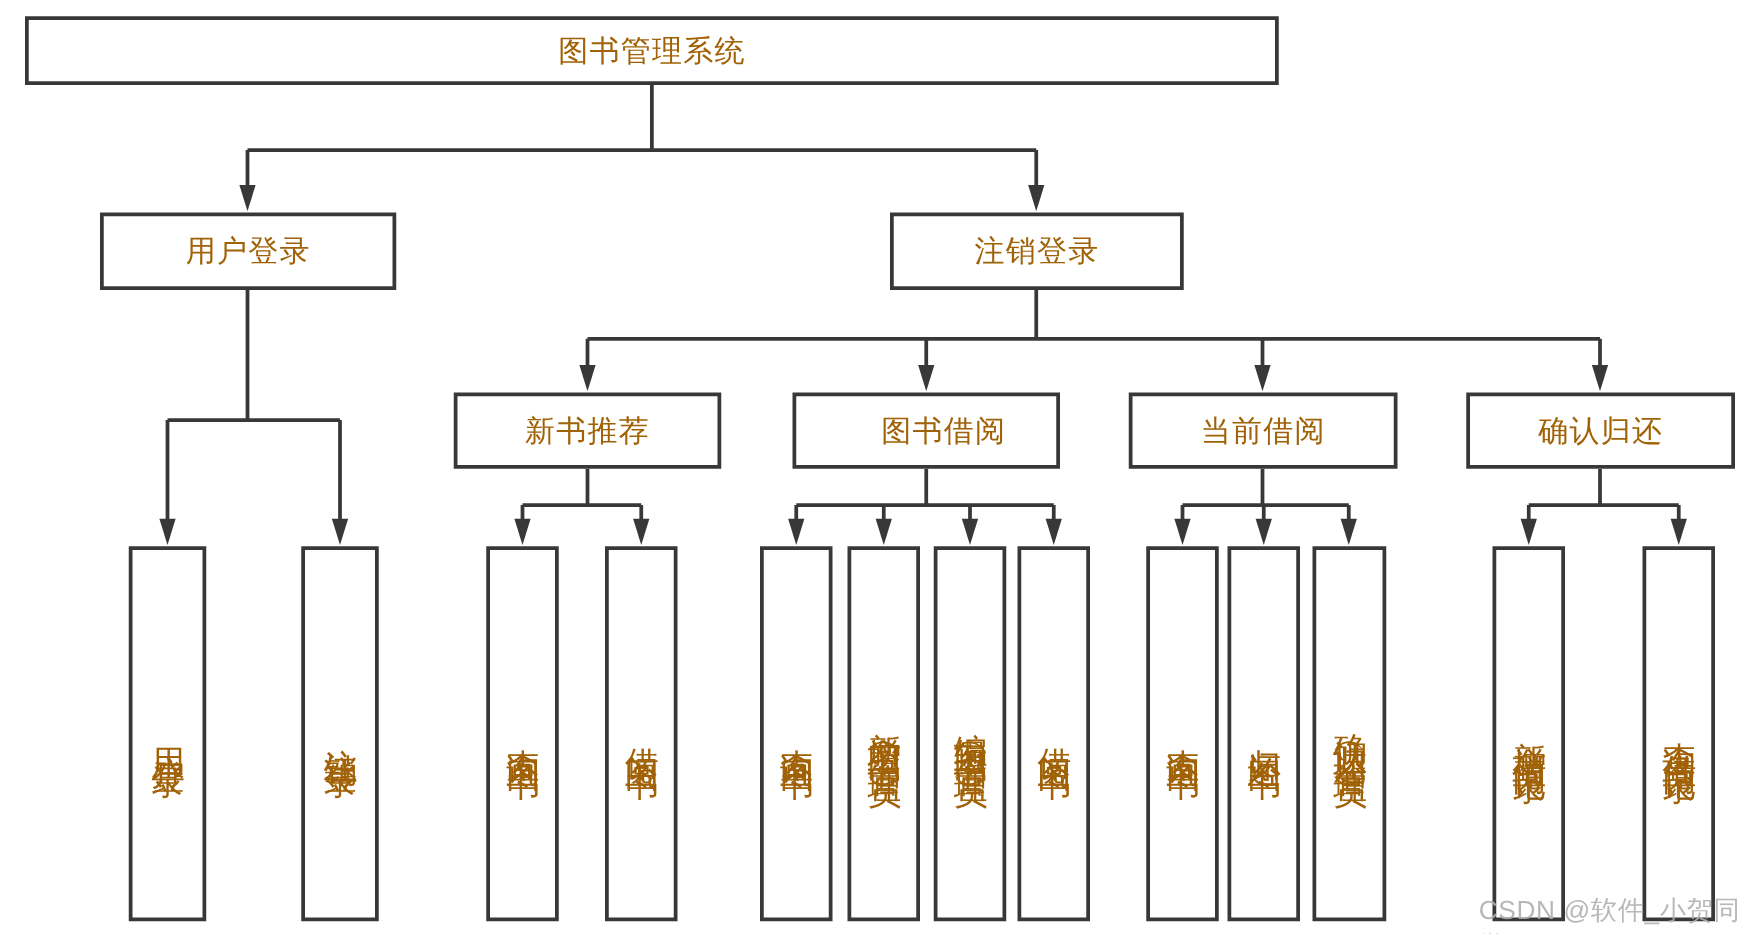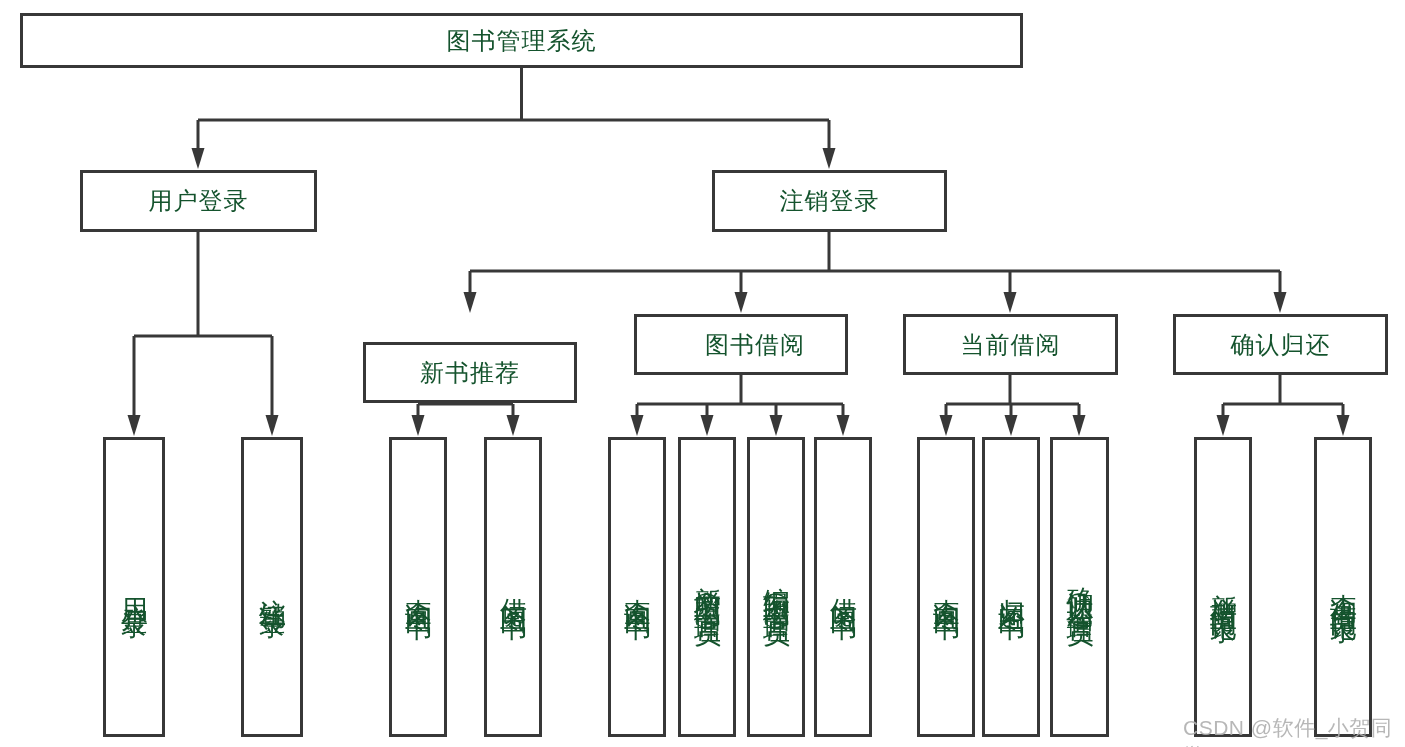--- a/index.html
+++ b/index.html
@@ -4,35 +4,35 @@
 <style>
   html,body{margin:0;padding:0;background:#ffffff;}
   .stage{
     position:relative;width:1405px;height:747px;background:#ffffff;
     font-family:"Liberation Sans",sans-serif;overflow:hidden;
   }
   .connectors{position:absolute;left:0;top:0;pointer-events:none;}
   .node{
     position:absolute;background:#ffffff;border:3px solid #383838;
     box-sizing:border-box;display:flex;align-items:center;justify-content:center;
-    color:#14532d;
+    color:#a16207;
   }
   .node-h{font-size:24px;letter-spacing:1px;}
   .node-v{top:437px;height:300px;}
   .node-v .vtext{
     writing-mode:vertical-rl;text-orientation:mixed;
     font-size:27px;letter-spacing:5px;line-height:1;white-space:nowrap;
   }
   
   #box-root{left:20px;top:13px;width:1003px;height:55px;}
   
   #box-l2-0{left:80px;top:170px;width:237px;height:62px;}
   #box-l2-1{left:712px;top:170px;width:235px;height:62px;}
   
-  #box-l3-0{left:363px;top:314px;width:214px;height:61px;margin-top:28px;}
+  #box-l3-0{left:363px;top:314px;width:214px;height:61px;}
   #box-l3-1{left:634px;top:314px;width:214px;height:61px;padding-left:28px;}
   #box-l3-2{left:903px;top:314px;width:215px;height:61px;}
   #box-l3-3{left:1173px;top:314px;width:215px;height:61px;}
   
   #leaf-user-0{left:103px;width:62px;}
   #leaf-user-1{left:241px;width:62px;}
   #leaf-nb-0{left:389px;width:58px;}
   #leaf-nb-1{left:484px;width:58px;}
   #leaf-bw-0{left:608px;width:58px;}
   #leaf-bw-1{left:678px;width:58px;}

